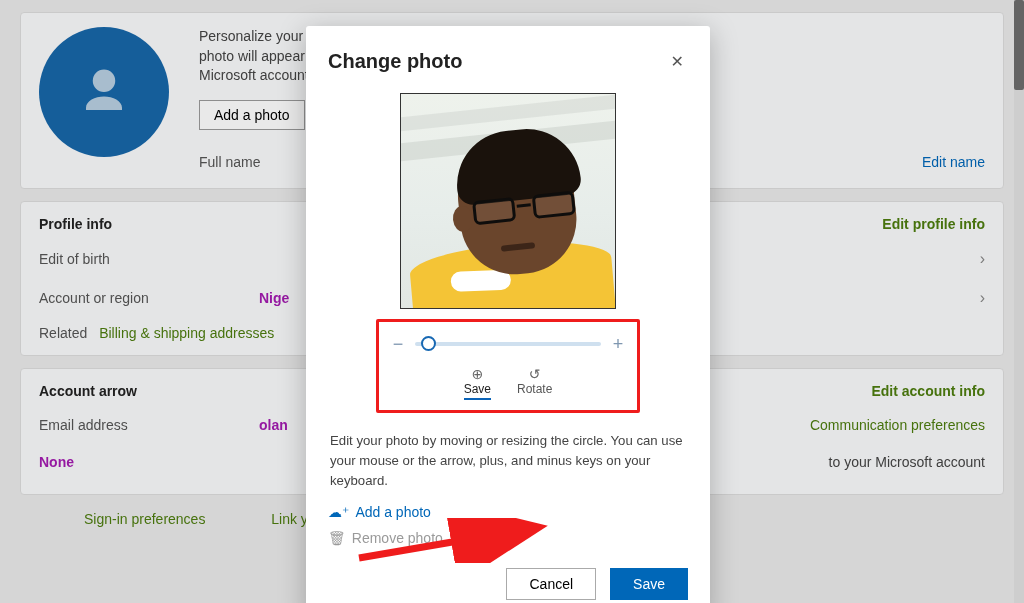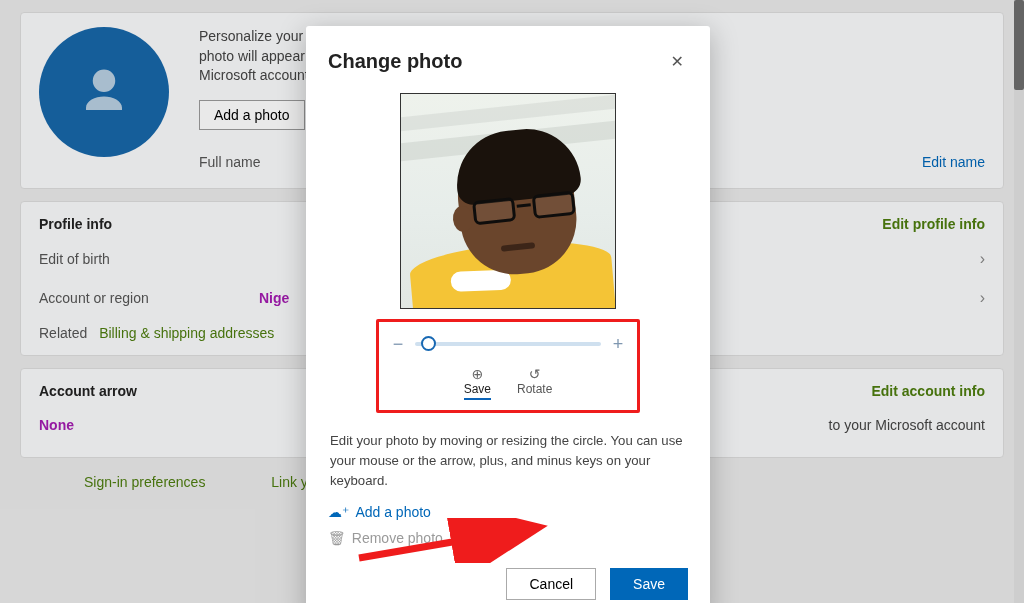--- a/index.html
+++ b/index.html
@@ -131,20 +131,26 @@
       <a class="link">Billing &amp; shipping addresses</a>
     </div>
   </div>
 
   <div class="card">
     <div class="section-title">
       <span>Account arrow</span>
       <a class="link link-right">Edit account info</a>
     </div>
     <div class="row">
+      <span class="label">Email address</span>
+      <span class="value">olan</span>
+      <span style="margin-left:380px;">o</span>
+      <a class="link link-right">Communication preferences</a>
+    </div>
+    <div class="row">
       <span class="value">None</span>
       <span style="margin-left:auto;">to your Microsoft account</span>
     </div>
   </div>
 
   <div class="footer-links">
     <a class="link">Sign-in preferences</a>
     <a class="link">Link your phone to your PC</a>
   </div>
 

